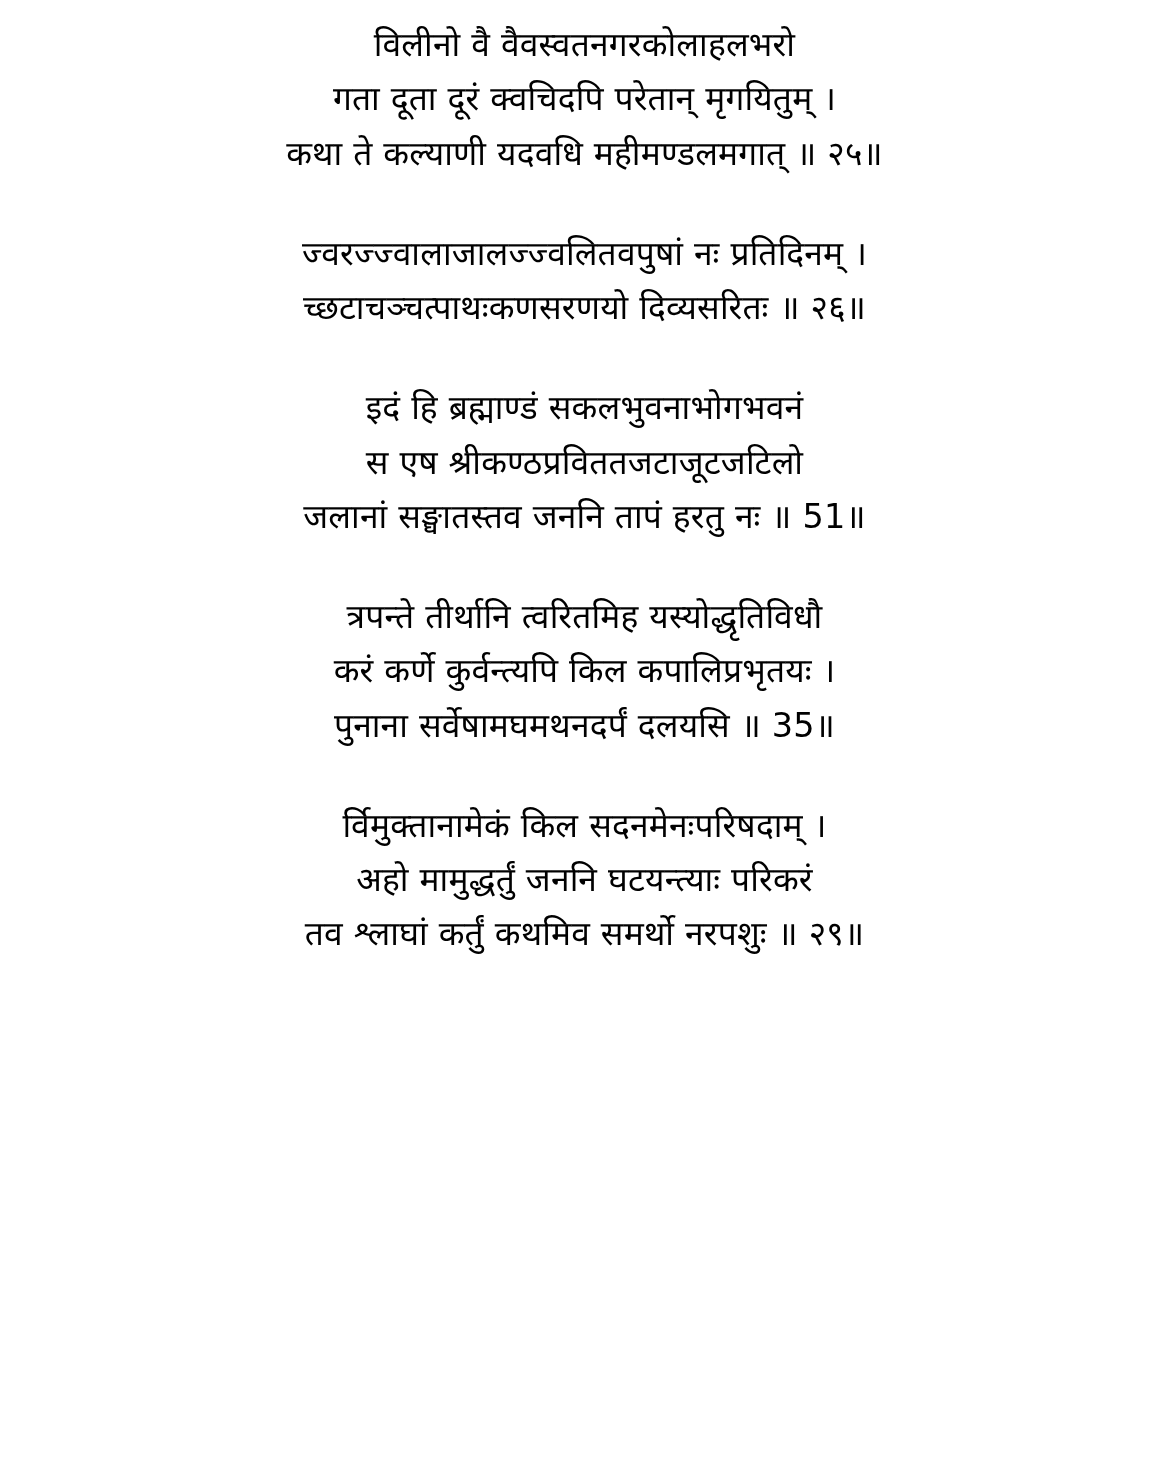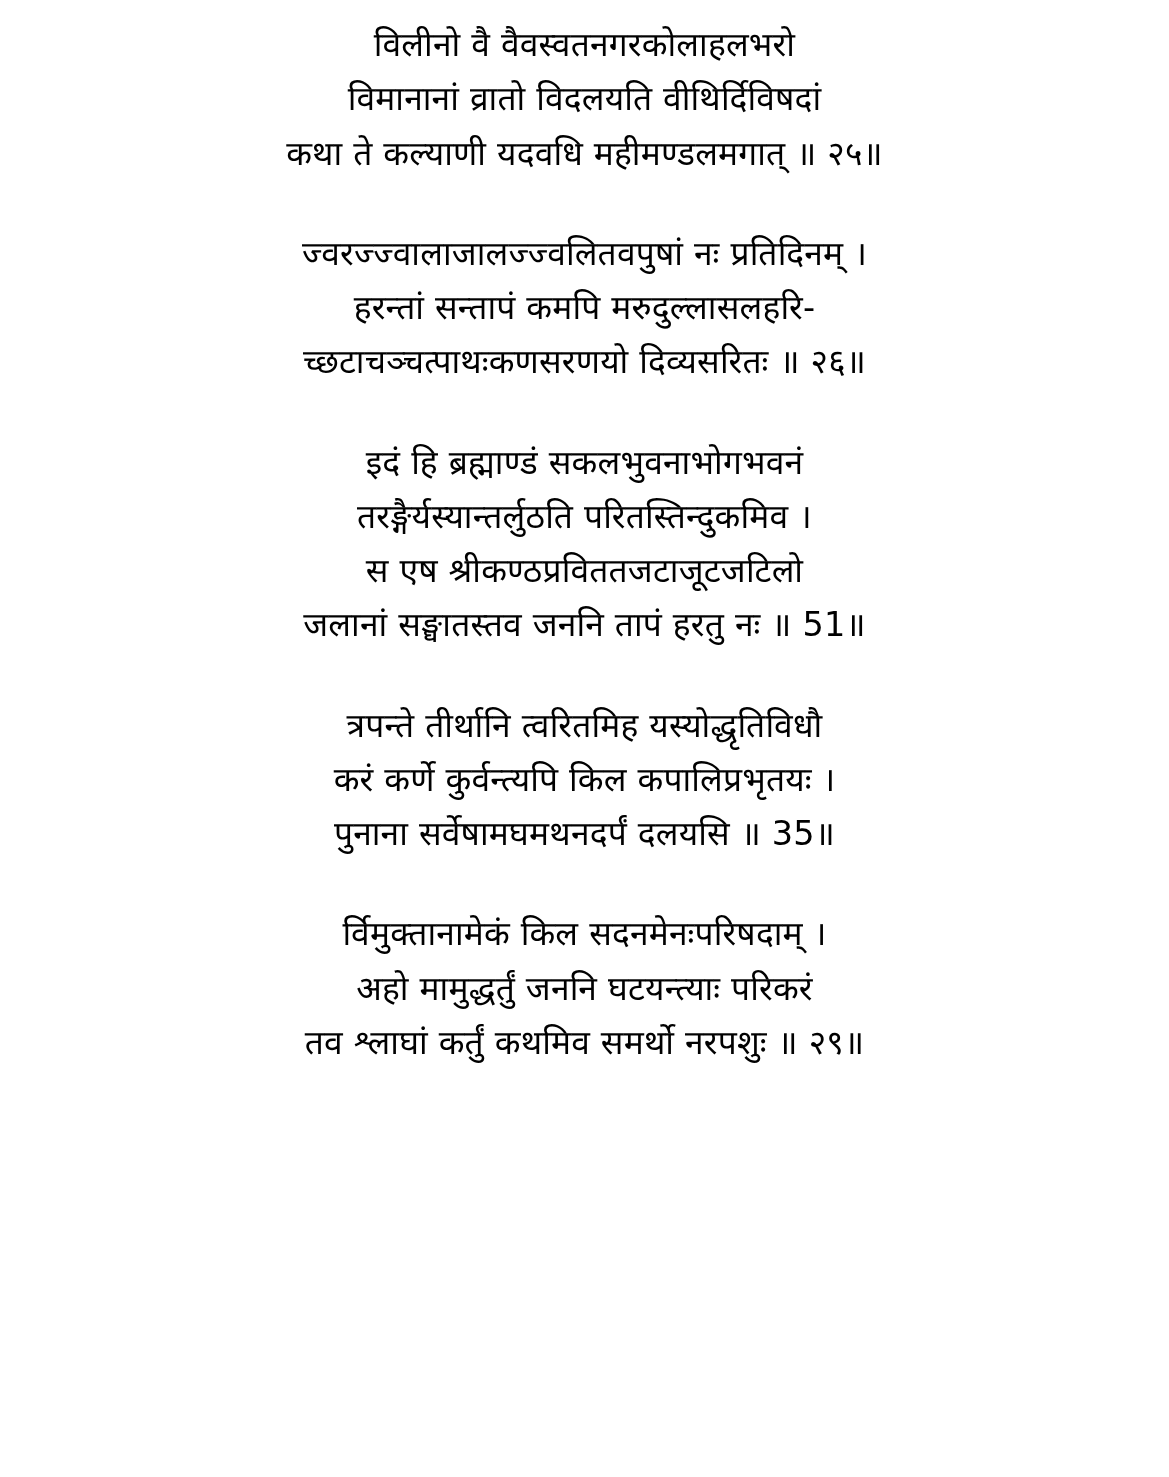--- a/index.html
+++ b/index.html
@@ -36,33 +36,31 @@
     white-space: nowrap;
   }
 </style>
 </head>
 <body>
 
 <div class="page">
 
   <div class="verse">
     <div class="line">विलीनो वै वैवस्वतनगरकोलाहलभरो</div>
-    <div class="line">विमानानां व्रातो विदलयति वीथिर्दिविषदां</div>
+    <div class="line">गता दूता दूरं क्वचिदपि परेतान् मृगयितुम् ।</div>
     <div class="line">कथा ते कल्याणी यदवधि महीमण्डलमगात् ॥ २५॥</div>
   </div>
 
   <div class="verse">
     <div class="line">ज्वरज्ज्वालाजालज्ज्वलितवपुषां नः प्रतिदिनम् ।</div>
-    <div class="line">हरन्तां सन्तापं कमपि मरुदुल्लासलहरि-</div>
     <div class="line">च्छटाचञ्चत्पाथःकणसरणयो दिव्यसरितः ॥ २६॥</div>
   </div>
 
   <div class="verse">
     <div class="line">इदं हि ब्रह्माण्डं सकलभुवनाभोगभवनं</div>
-    <div class="line">तरङ्गैर्यस्यान्तर्लुठति परितस्तिन्दुकमिव ।</div>
     <div class="line">स एष श्रीकण्ठप्रविततजटाजूटजटिलो</div>
     <div class="line">जलानां सङ्घातस्तव जननि तापं हरतु नः ॥ 51॥</div>
   </div>
 
   <div class="verse">
     <div class="line">त्रपन्ते तीर्थानि त्वरितमिह यस्योद्धृतिविधौ</div>
     <div class="line">करं कर्णे कुर्वन्त्यपि किल कपालिप्रभृतयः ।</div>
     <div class="line">पुनाना सर्वेषामघमथनदर्पं दलयसि ॥ 35॥</div>
   </div>
 

